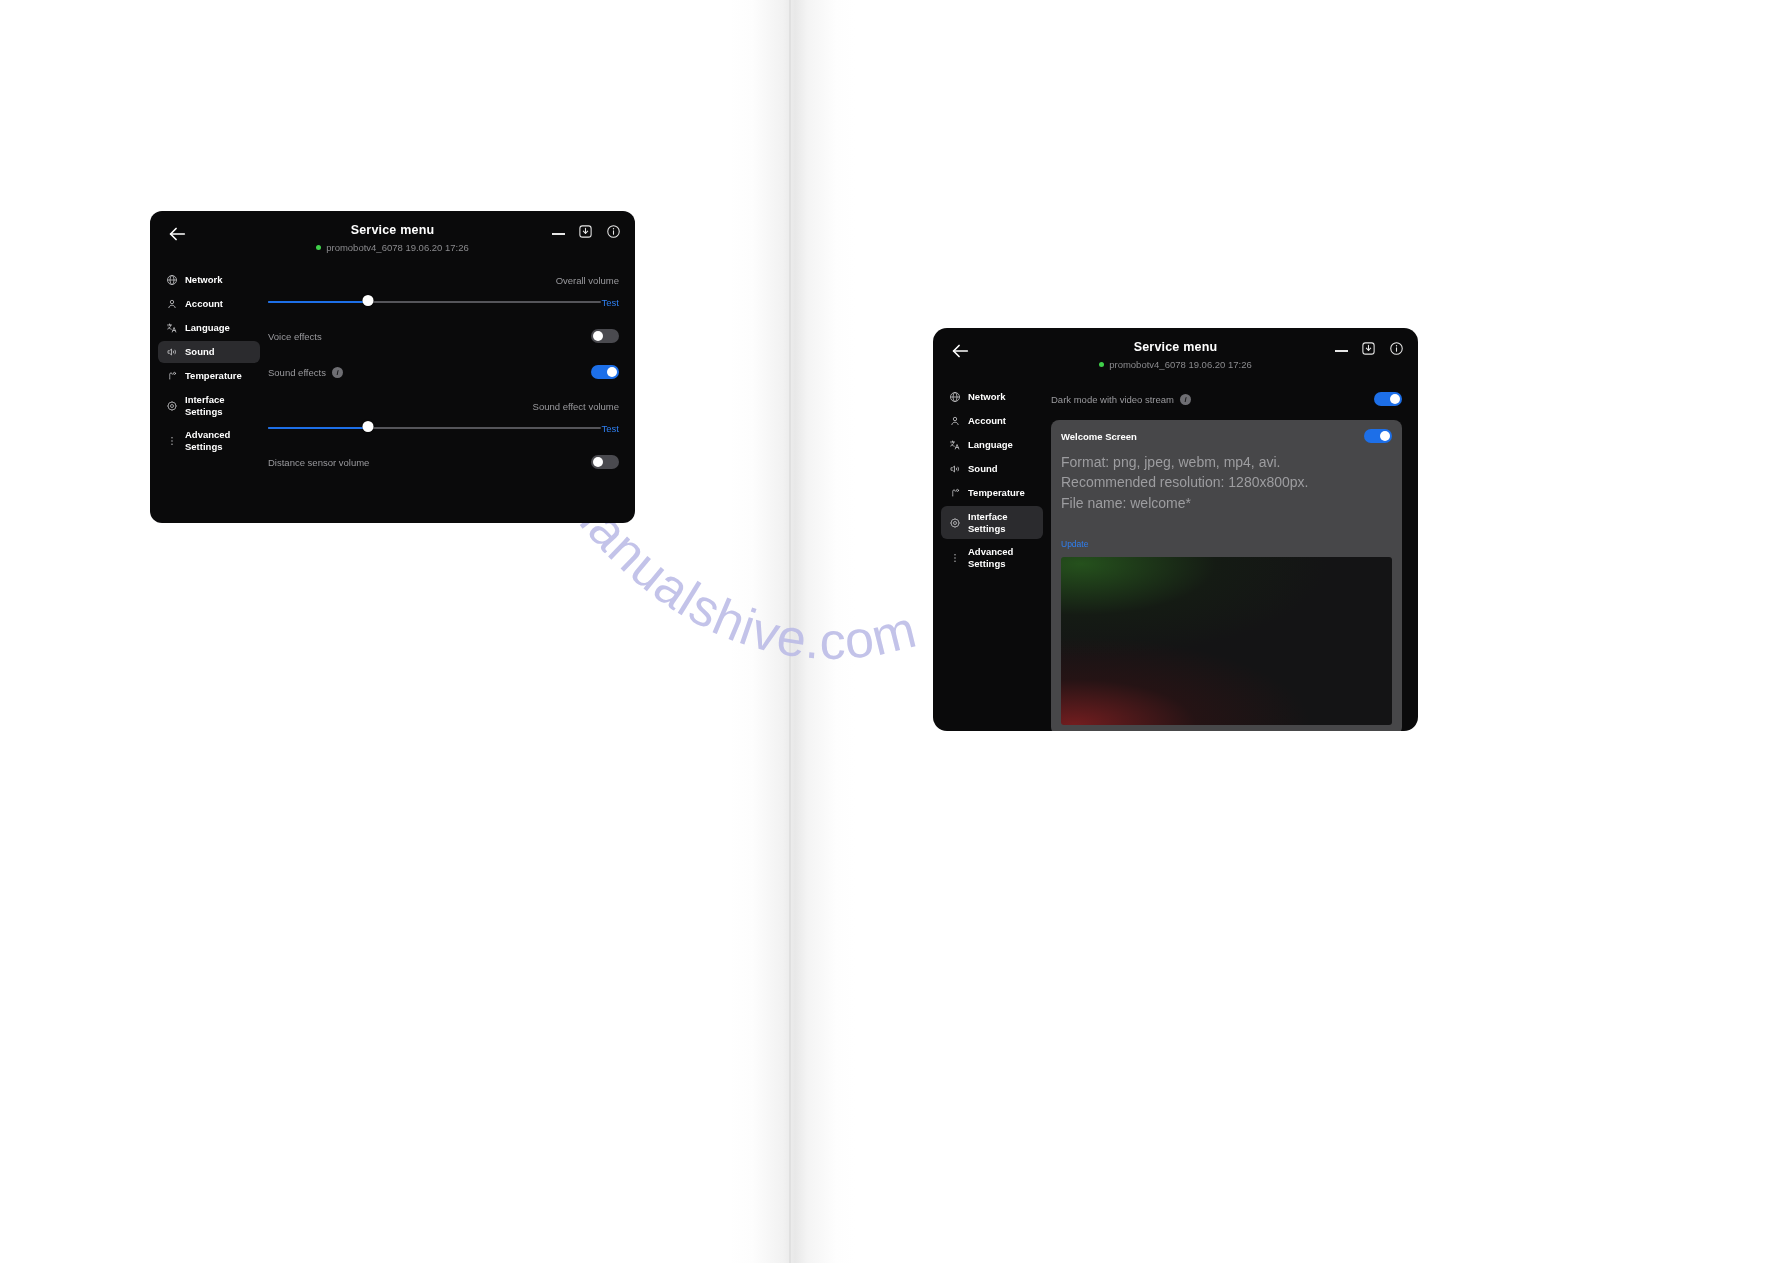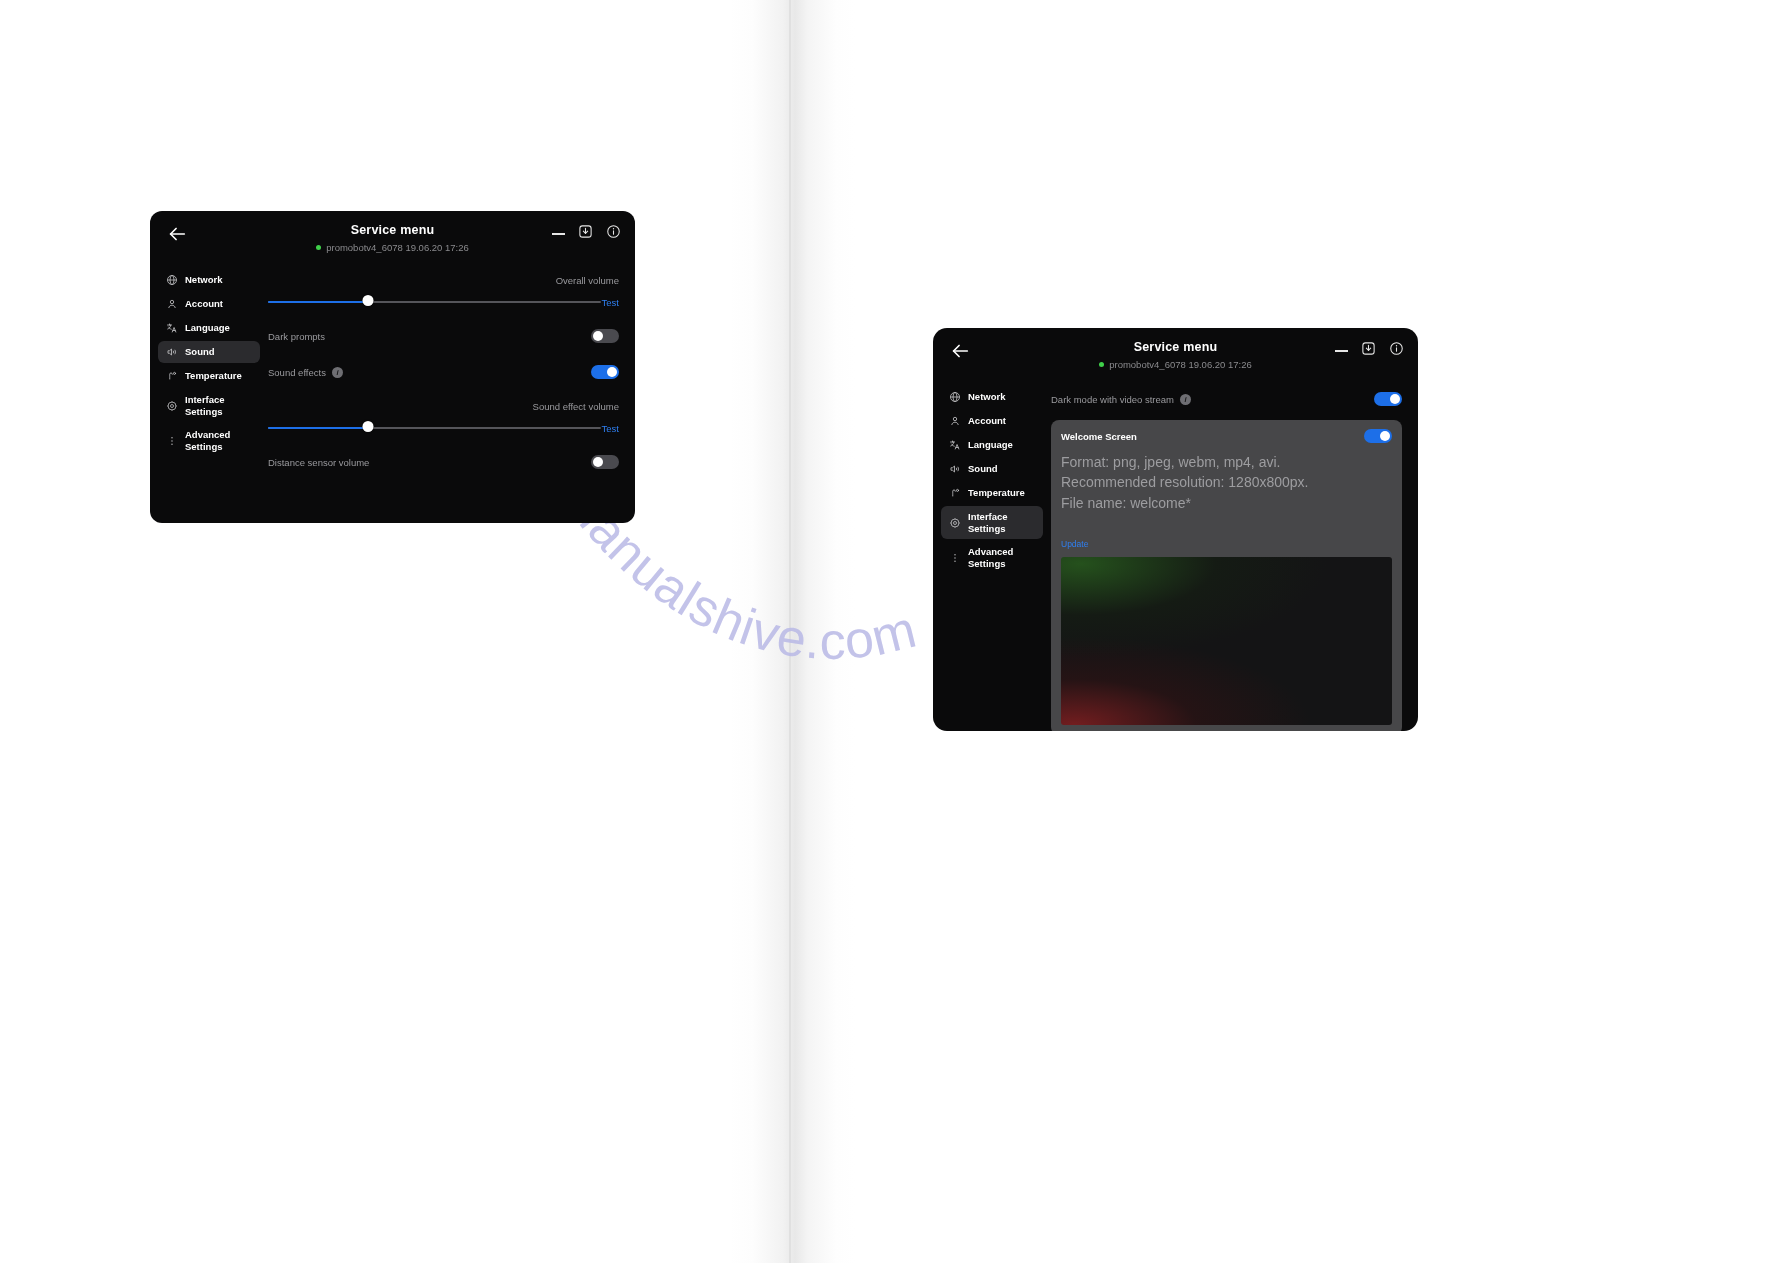--- a/index.html
+++ b/index.html
@@ -489,21 +489,21 @@
         <div class="slider-row">
           <div class="slider">
             <div class="slider-track"></div>
             <div class="slider-fill" style="width:30%"></div>
             <div class="slider-thumb" style="left:30%"></div>
           </div>
           <div class="test-link">Test</div>
         </div>
 
         <div class="toggle-row">
-          <div class="toggle-label">Dark prompts</div>
+          <div class="toggle-label">Voice effects</div>
           <div class="switch">
               <span class="knob"></span>
             </div>
         </div>
 
         <div class="toggle-row">
           <div class="toggle-label">
             <span>Sound effects</span>
             <span class="info-badge">i</span>
           </div>

